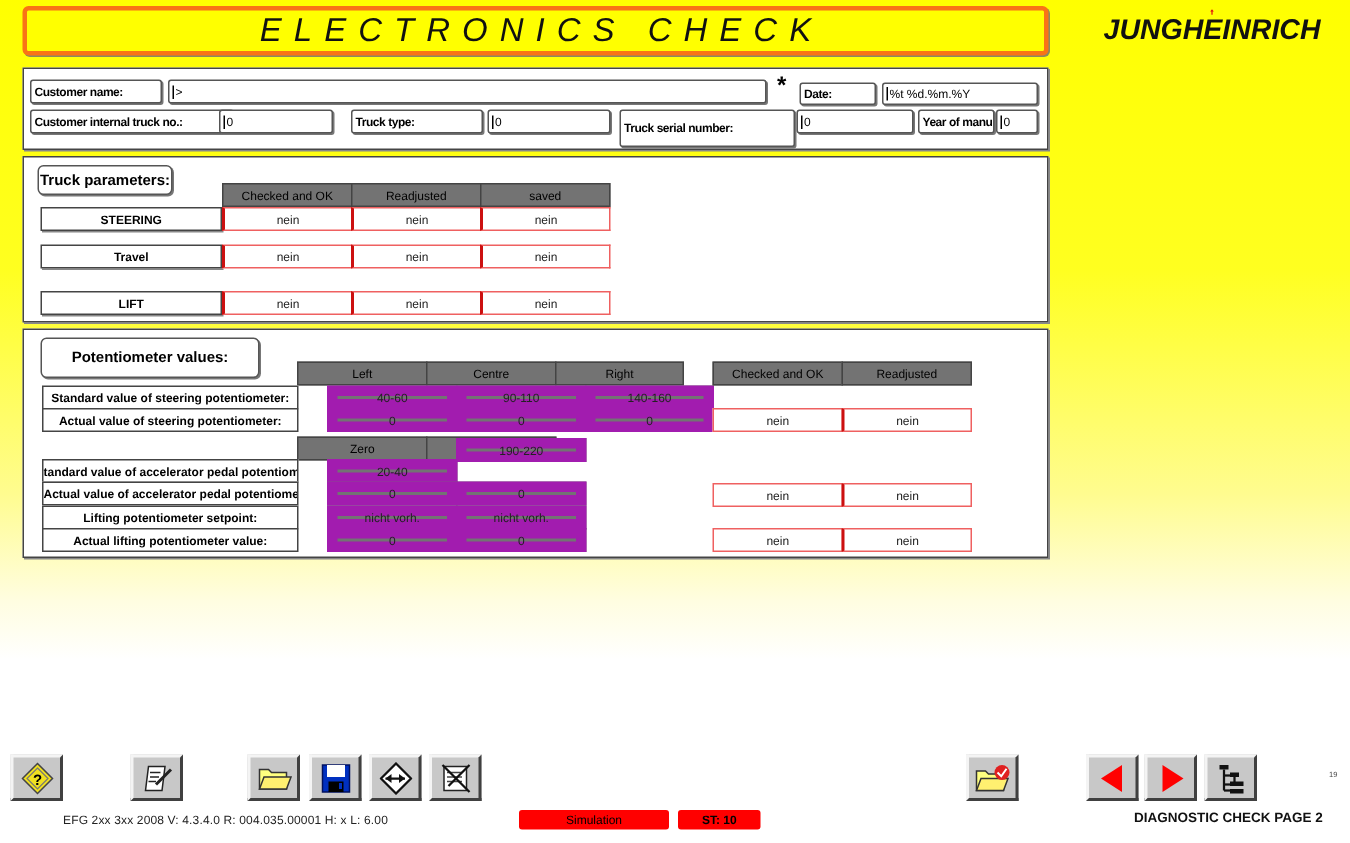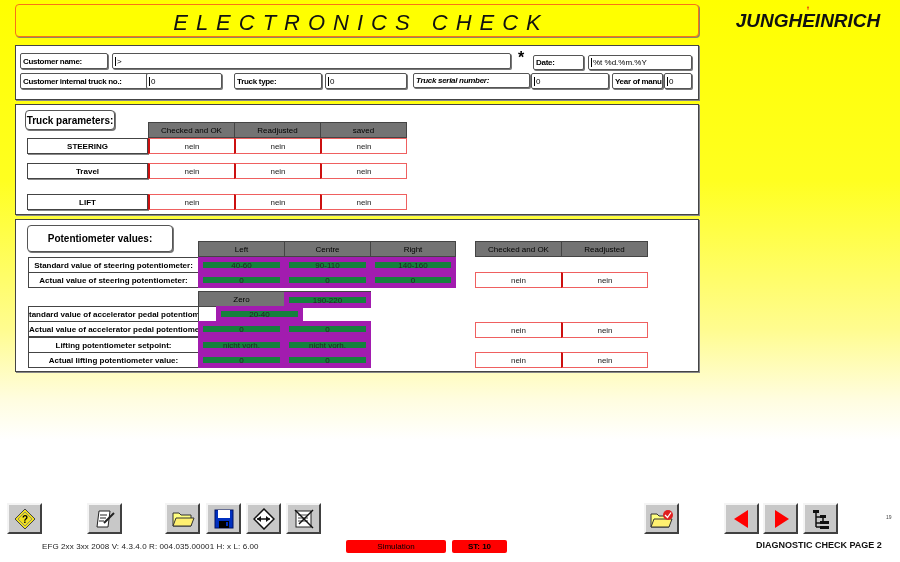--- a/index.html
+++ b/index.html
@@ -5,23 +5,23 @@
   * { box-sizing: border-box; margin: 0; padding: 0; }
   html, body { width: 900px; height: 562px; overflow: hidden; }
   body {
     position: relative;
     font-family: "Liberation Sans", sans-serif;
     background: linear-gradient(to bottom, #ffff00 0px, #ffff20 180px, #fffc90 330px, #fffde0 400px, #ffffff 440px, #ffffff 562px);
   }
   .abs { position: absolute; }
   .title-box {
     left: 15px; top: 4px; width: 684px; height: 33px;
-    border: 1px solid #f97316; border-radius: 4px; background: #ffff00;
+    border: 3px solid #f97316; border-radius: 4px; background: #ffff00;
     box-shadow: 1px 1px 0 #8a8a60;
-    display: flex; align-items: flex-end; justify-content: center;
+    display: flex; align-items: flex-start; justify-content: center;
   }
   .title-text {
     font-size: 22px; font-style: italic; letter-spacing: 8px; color: #111;
     padding-left: 8px;
   }
   .logo { left: 722px; top: 6px; width: 172px; height: 26px; display: flex; align-items: center; flex-direction: column; }
   .logo-text { font-size: 19px; font-weight: bold; font-style: italic; color: #111; letter-spacing: 0px; }
   .panel {
     background: #ffffff; border: 1px solid #444;
     box-shadow: 1px 1px 0 #888;
@@ -55,22 +55,22 @@
     background: #fff; border: 1px solid #444; font-size: 8px; font-weight: bold;
     display: flex; align-items: center; justify-content: center; white-space: nowrap; overflow: hidden;
     box-shadow: 1px 1px 0 #888;
   }
   .redcell {
     background: #fff; border: 1px solid #ef6060; font-size: 8px; color: #222;
     display: flex; align-items: center; justify-content: center; white-space: nowrap;
   }
   .redcell.lefted { border-left: 2px solid #cc1010; }
   .vcell {
-    background: #15803d; border: 5px solid #a21caf; font-size: 8px; color: #222;
-    display: flex; align-items: center; justify-content: center; white-space: nowrap;
+    background: #737373; border: 7px solid #a21caf; font-size: 8px; color: #222;
+    display: flex; align-items: center; justify-content: center; white-space: nowrap; margin-left: 20px;
   }
   .tbtn {
     width: 35px; height: 31px; background: #c8c8c8;
     border-top: 2px solid #f4f4f4; border-left: 2px solid #f4f4f4;
     border-right: 2px solid #404040; border-bottom: 2px solid #404040;
     display: flex; align-items: center; justify-content: center; cursor: pointer;
   }
   .status-text { font-size: 8px; color: #222; white-space: nowrap; letter-spacing: 0.1px; }
   .redbadge {
     background: #ff0000; border-radius: 2px; font-size: 8px; color: #000;
@@ -96,21 +96,21 @@
 <div class="abs lbl" style="left:20px;top:53px;width:88px;height:16px;">Customer name:</div>
 <div class="abs inp" style="left:112px;top:53px;width:399px;height:16px;">&gt;</div>
 <div class="abs star" style="left:518px;top:49px;">*</div>
 <div class="abs lbl" style="left:533px;top:55px;width:51px;height:15px;">Date:</div>
 <div class="abs inp" style="left:588px;top:55px;width:104px;height:15px;">%t %d.%m.%Y</div>
 
 <div class="abs lbl" style="left:20px;top:73px;width:136px;height:16px;">Customer internal truck no.:</div>
 <div class="abs inp" style="left:146px;top:73px;width:76px;height:16px;">0</div>
 <div class="abs lbl" style="left:234px;top:73px;width:88px;height:16px;">Truck type:</div>
 <div class="abs inp" style="left:325px;top:73px;width:82px;height:16px;">0</div>
-<div class="abs lbl" style="left:413px;top:73px;width:117px;height:15px;font-style:italic;">Truck serial number:</div>
+<div class="abs lbl" style="left:413px;top:73px;width:117px;height:25px;">Truck serial number:</div>
 <div class="abs inp" style="left:531px;top:73px;width:78px;height:16px;">0</div>
 <div class="abs lbl" style="left:612px;top:73px;width:51px;height:16px;">Year of manu</div>
 <div class="abs inp" style="left:664px;top:73px;width:28px;height:16px;">0</div>
 
 <div class="abs panel" style="left:15px;top:104px;width:684px;height:111px;"></div>
 <div class="abs sect-lbl" style="left:25px;top:110px;width:90px;height:20px;">Truck parameters:</div>
 
 <div class="abs hcell" style="left:148px;top:122px;width:87px;height:16px;">Checked and OK</div>
 <div class="abs hcell" style="left:234px;top:122px;width:87px;height:16px;">Readjusted</div>
 <div class="abs hcell" style="left:320px;top:122px;width:87px;height:16px;">saved</div>
@@ -144,21 +144,21 @@
 
 <div class="abs rowlbl" style="left:28px;top:272px;width:171px;height:16px;box-shadow:none;">Actual value of steering potentiometer:</div>
 <div class="abs vcell" style="left:198px;top:272px;width:87px;height:16px;">0</div>
 <div class="abs vcell" style="left:284px;top:272px;width:87px;height:16px;">0</div>
 <div class="abs vcell" style="left:370px;top:272px;width:86px;height:16px;">0</div>
 
 <div class="abs hcell" style="left:198px;top:291px;width:87px;height:16px;">Zero</div>
 <div class="abs hcell" style="left:284px;top:291px;width:87px;height:16px;">MAX</div>
 
 <div class="abs rowlbl" style="left:28px;top:306px;width:171px;height:16px;box-shadow:none;justify-content:flex-start;">tandard value of accelerator pedal potentiomete</div>
-<div class="abs vcell" style="left:216px;top:306px;width:87px;height:16px;">20-40</div>
+<div class="abs vcell" style="left:198px;top:306px;width:87px;height:16px;">20-40</div>
 <div class="abs vcell" style="left:284px;top:292px;width:87px;height:16px;">190-220</div>
 
 <div class="abs rowlbl" style="left:28px;top:321px;width:171px;height:16px;box-shadow:none;justify-content:flex-start;">Actual value of accelerator pedal potentiometer:</div>
 <div class="abs vcell" style="left:198px;top:321px;width:87px;height:16px;">0</div>
 <div class="abs vcell" style="left:284px;top:321px;width:87px;height:16px;">0</div>
 
 <div class="abs rowlbl" style="left:28px;top:337px;width:171px;height:16px;box-shadow:none;">Lifting potentiometer setpoint:</div>
 <div class="abs vcell" style="left:198px;top:337px;width:87px;height:16px;">nicht vorh.</div>
 <div class="abs vcell" style="left:284px;top:337px;width:87px;height:16px;">nicht vorh.</div>
 

